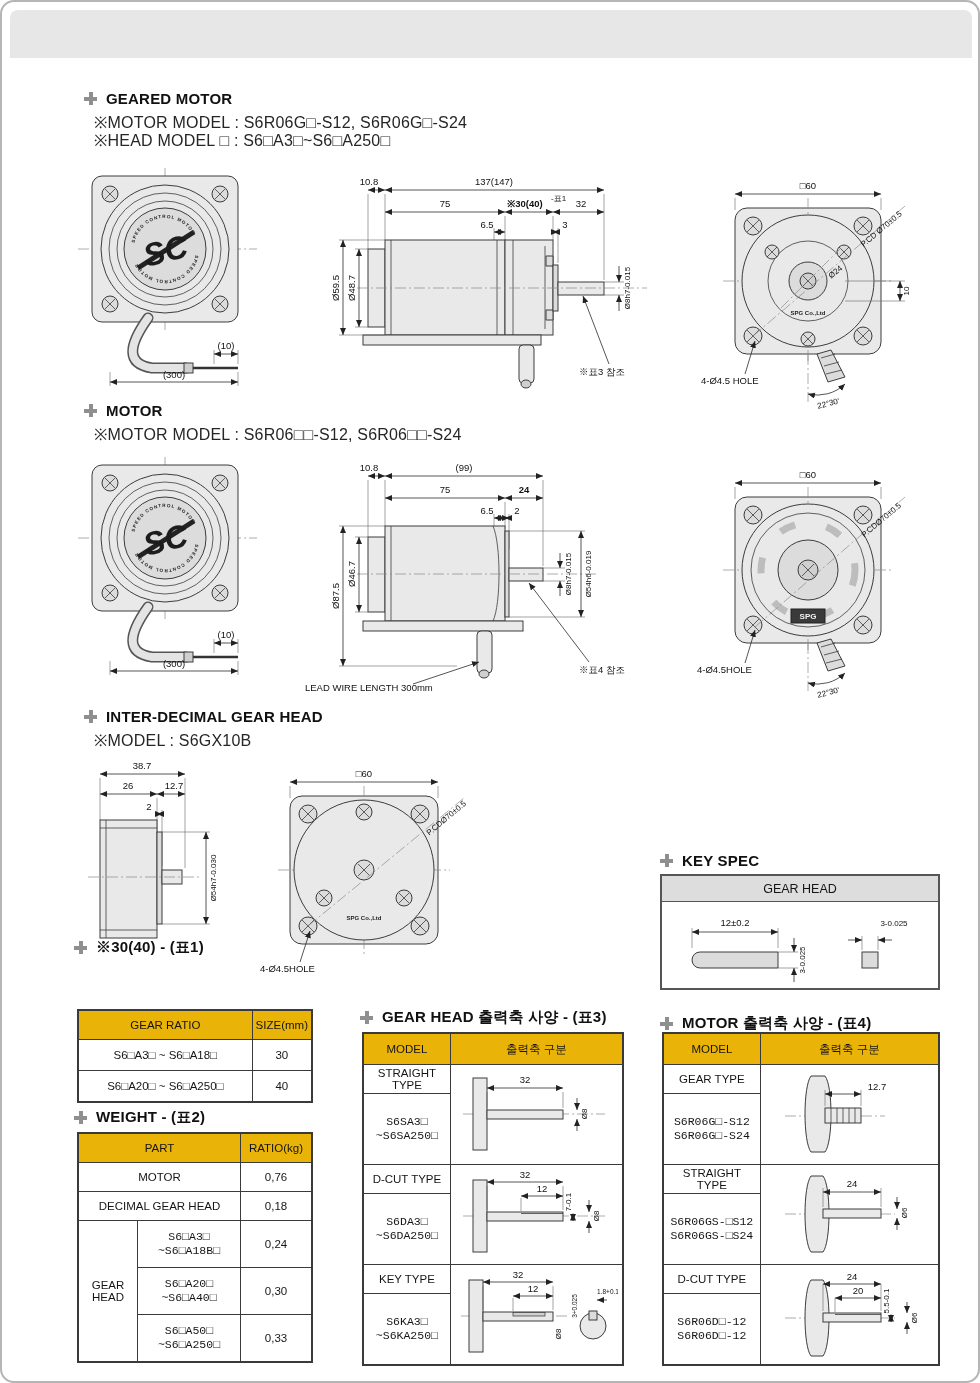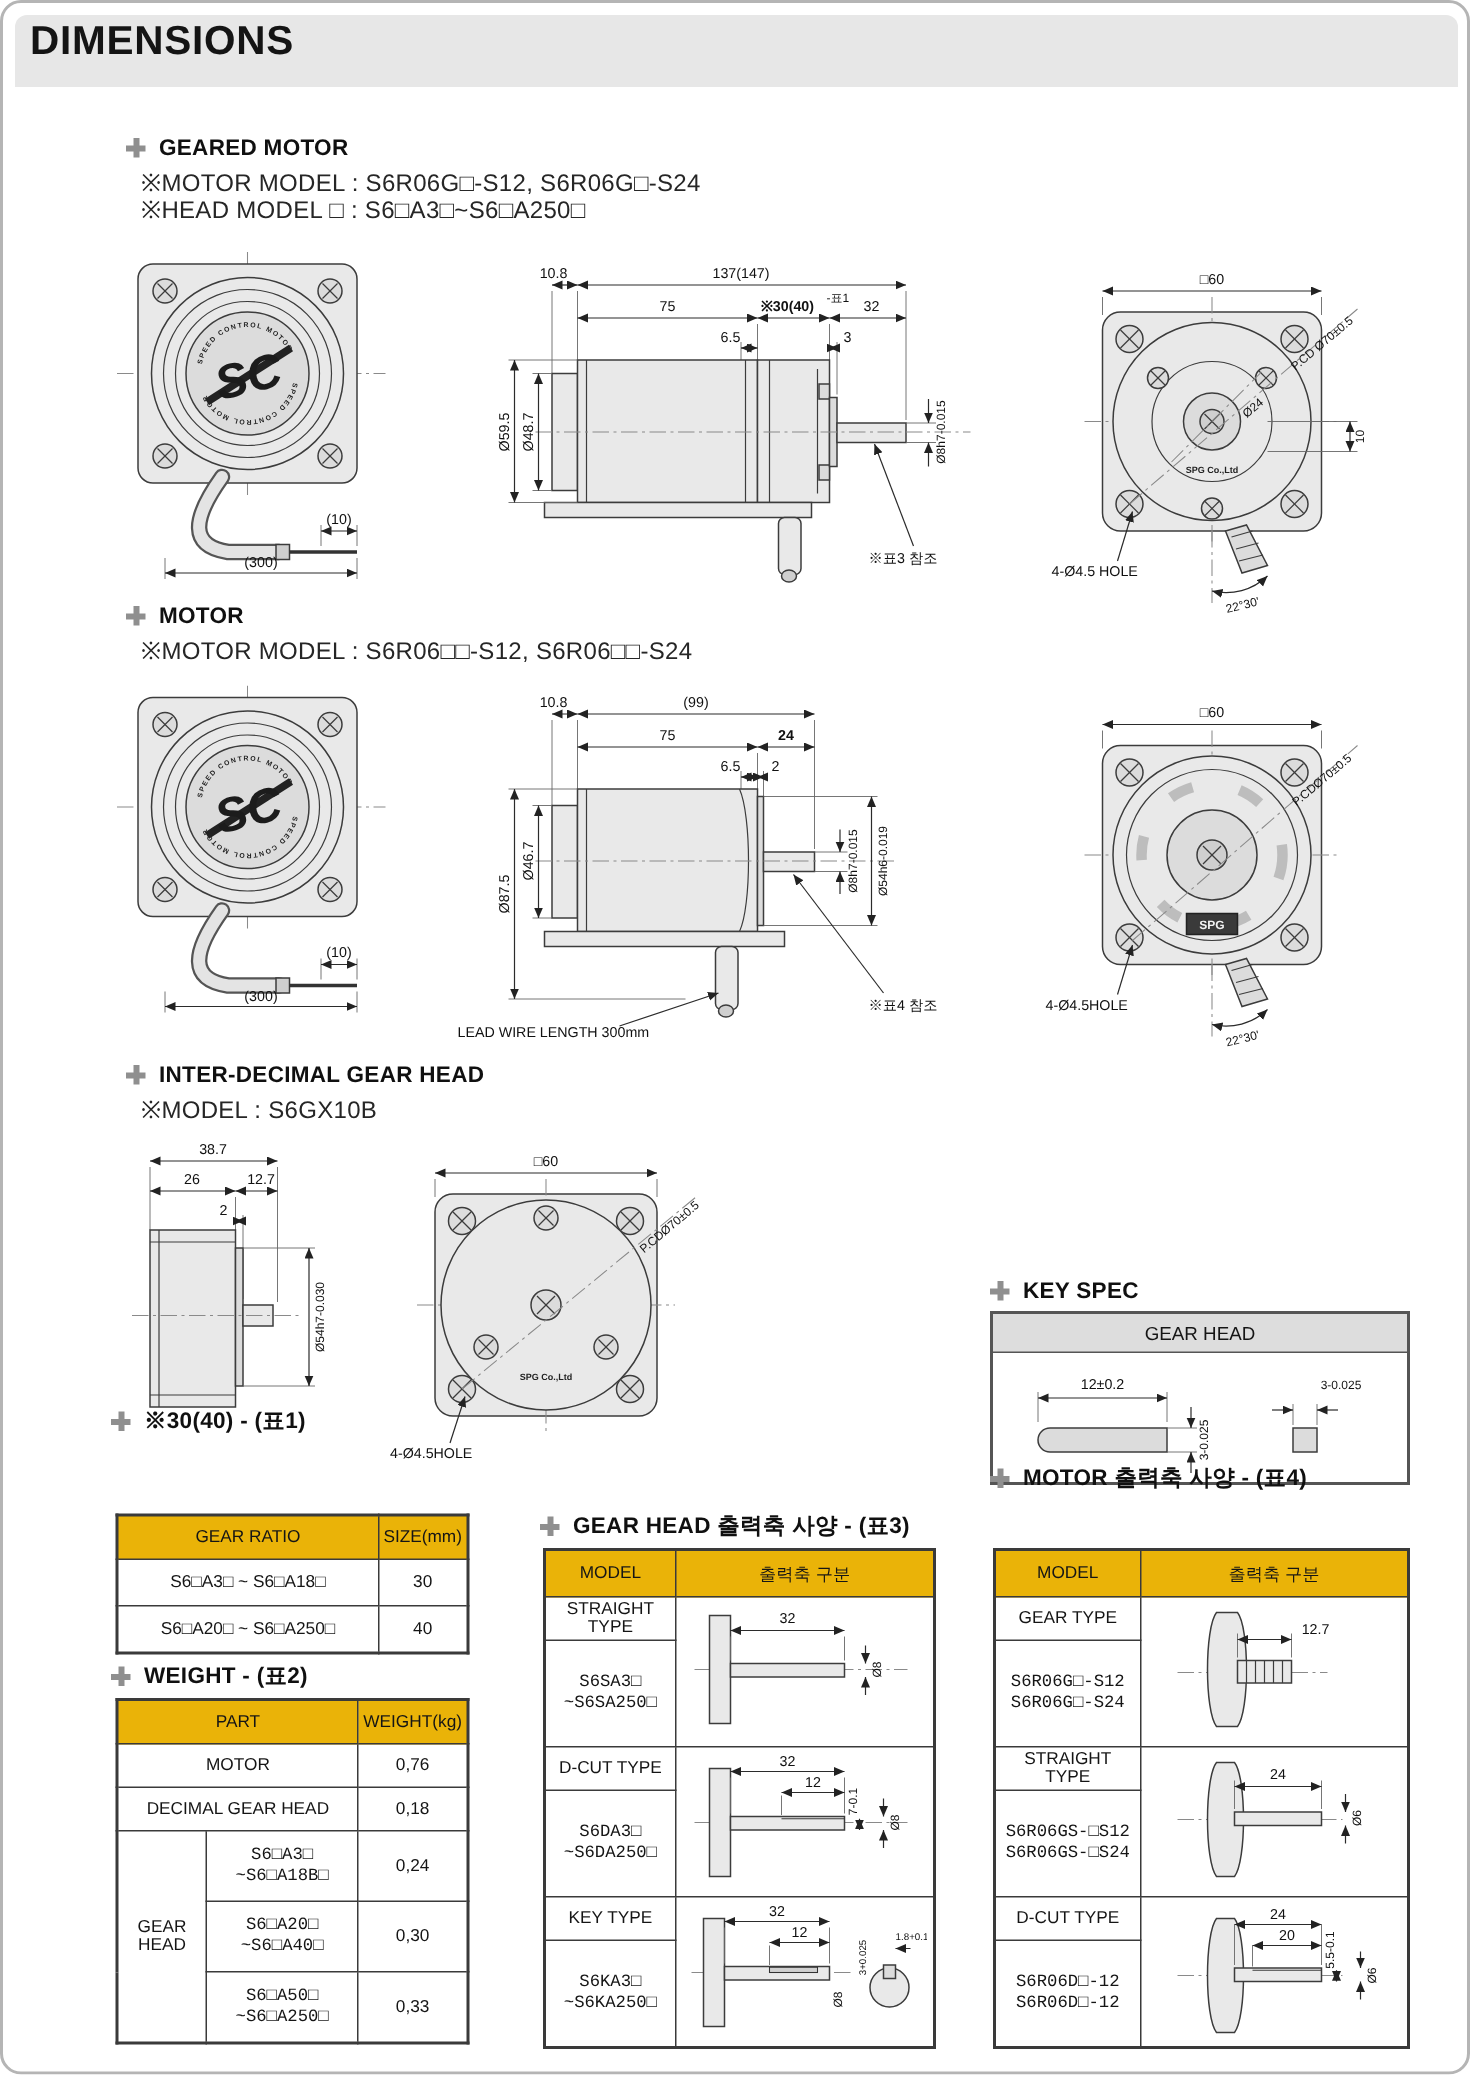--- a/index.html
+++ b/index.html
@@ -38,21 +38,20 @@
   .keybox{border:2px solid #555;background:#fff;}
   .keybox .khead{height:25px;background:#ddd;border-bottom:1px solid #555;display:flex;align-items:center;justify-content:center;
                  font-size:12.5px;color:#151515;}
 </style>
 </head>
 <body>
 
 <div class="page">
 
   <div class="titlebar"></div>
-  <div class="pagetitle">DIMENSIONS</div>
 
   <div class="abs hd" style="left:82px;top:88px">
     <span class="plus"></span>
     <span>GEARED MOTOR</span>
   </div>
   <div class="abs note" style="left:92px;top:112px">※MOTOR MODEL : S6R06G□-S12, S6R06G□-S24</div>
   <div class="abs note" style="left:92px;top:130px">※HEAD MODEL □ : S6□A3□~S6□A250□</div>
 
   <svg class="abs" style="left:68px;top:166px" width="195" height="224" viewBox="0 0 195 224">
     <defs>
@@ -523,21 +522,21 @@
     </table>
 
   <div class="abs hd" style="left:72px;top:1106px">
     <span class="plus"></span>
     <span>WEIGHT - (표2)</span>
   </div>
   <table class="spec abs" style="left:75px;top:1130px;width:236px">
     <tbody>
         <tr>
       <th colspan="2" style="width:172px;height:24px">PART</th>
-      <th style="width:64px">WEIGHT(kg)</th>
+      <th style="width:64px">RATIO(kg)</th>
     </tr>
     <tr>
       <td colspan="2" style="height:24px">MOTOR</td>
       <td>0,76</td>
     </tr>
     <tr>
       <td colspan="2" style="height:24px">DECIMAL GEAR HEAD</td>
       <td>0,18</td>
     </tr>
     <tr>
@@ -671,21 +670,21 @@
     </tr>
     <tr>
       <td class="modelcell" style="height:66px">
         <span>S6KA3□</span>
         <span>~S6KA250□</span>
       </td>
     </tr>
   </tbody>
     </table>
 
-  <div class="abs hd" style="left:658px;top:974px">
+  <div class="abs hd" style="left:658px;top:1012px">
     <span class="plus"></span>
     <span>MOTOR 출력축 사양 - (표4)</span>
   </div>
   <table class="spec abs" style="left:660px;top:1030px;width:278px">
     <tbody>
         <tr>
       <th style="width:105px;height:26px">MODEL</th>
       <th style="width:173px">출력축 구분</th>
     </tr>
 

